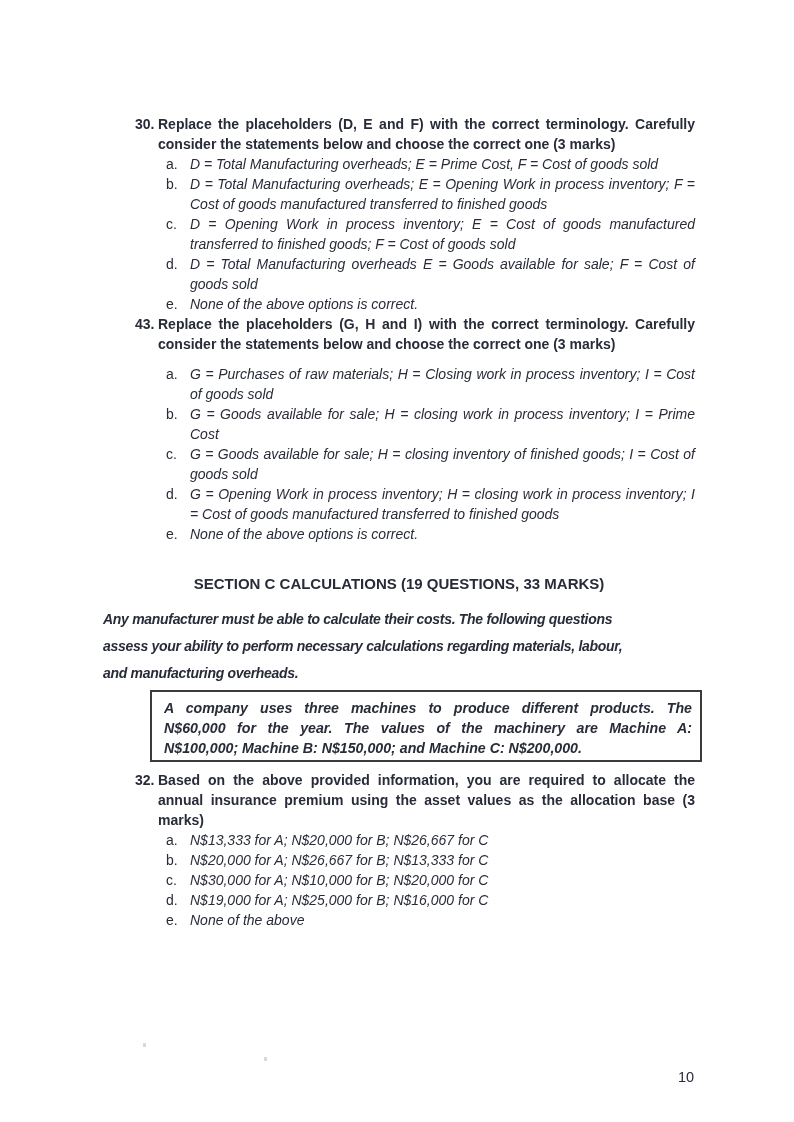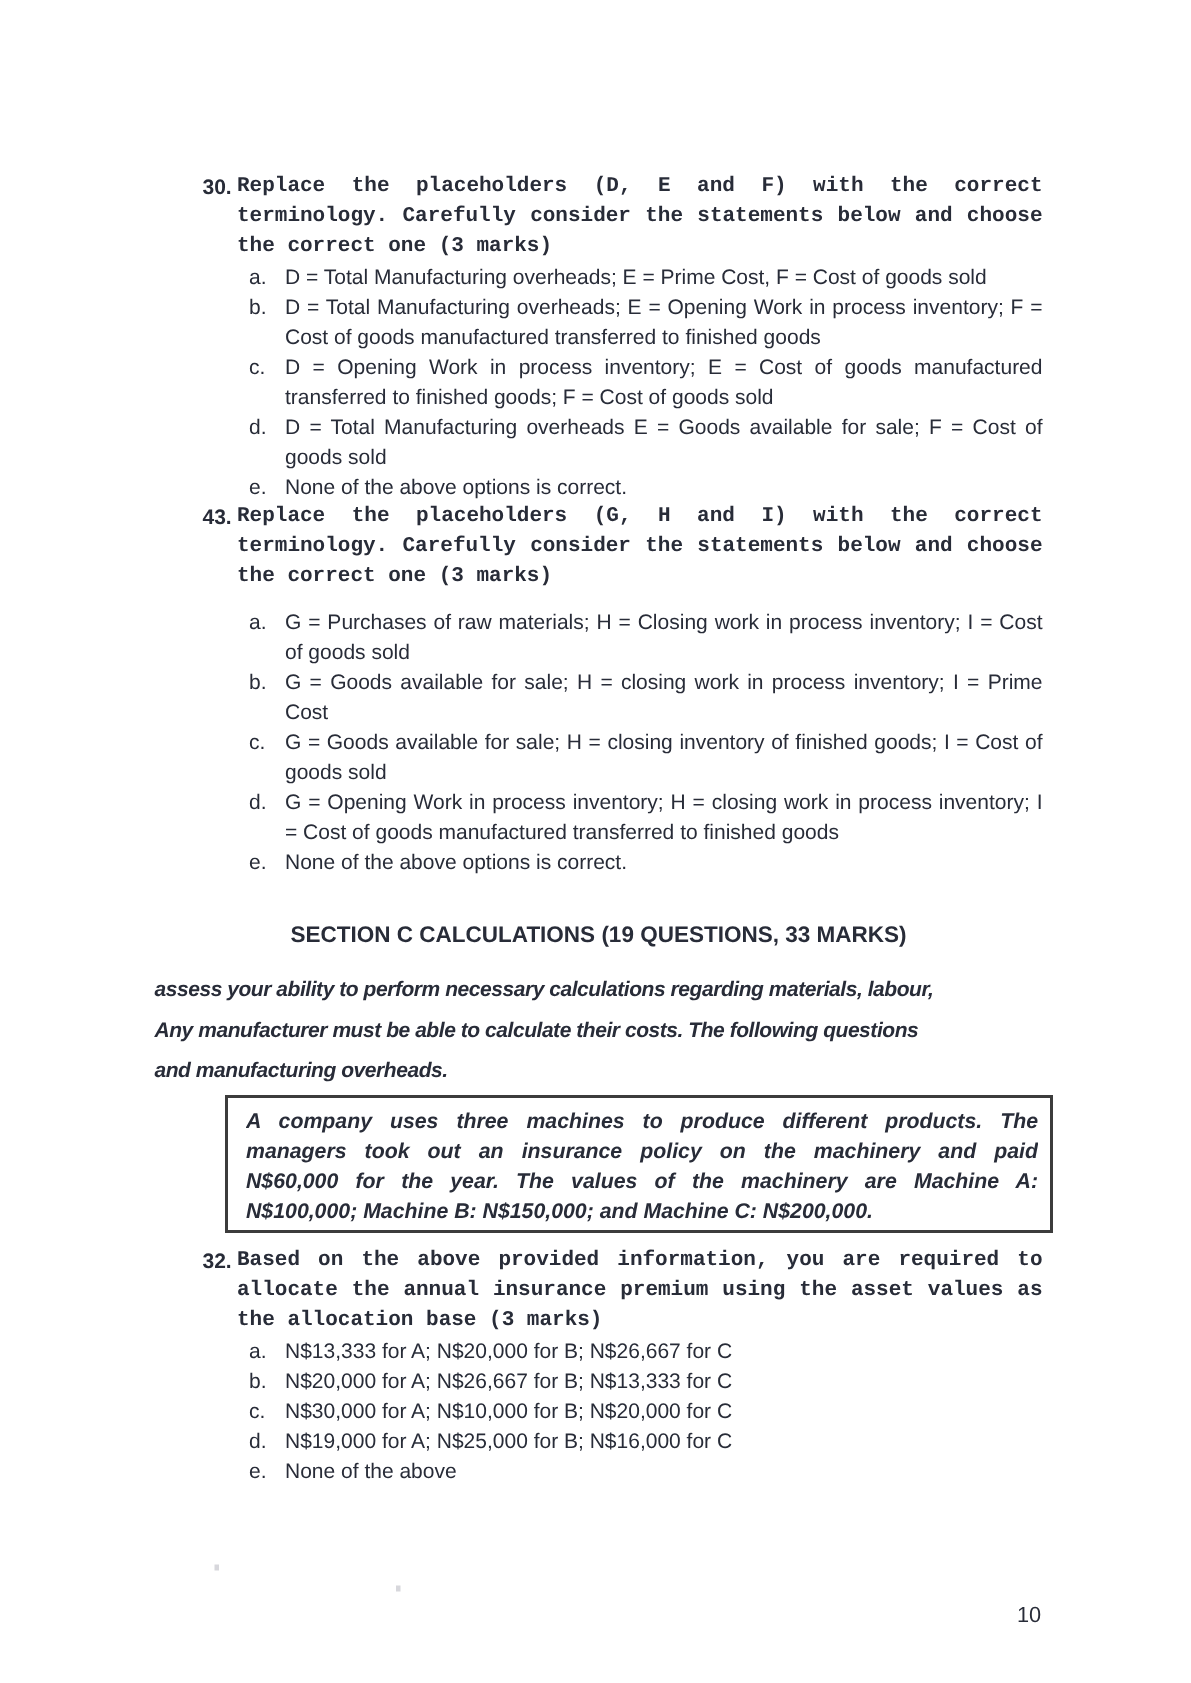--- a/index.html
+++ b/index.html
@@ -22,26 +22,26 @@
   .question {
     margin-left: 32px;
     font-size: 14px;
     line-height: 20px;
   }
   .q-head {
     display: flex;
     font-weight: 700;
   }
   .q-num { flex: 0 0 23px; }
-  .q-prompt { flex: 1; text-align: justify; font-family: Liberation Mono, monospace; }
+  .q-prompt { flex: 1; text-align: justify; }
   .options { margin-left: 31px; }
   .options.gap { margin-top: 10px; }
   .option { display: flex; }
   .opt-letter { flex: 0 0 24px; }
-  .opt-text { flex: 1; text-align: justify; }
+  .opt-text { flex: 1; text-align: justify; font-style: italic; }
   .section-heading {
     margin-top: 30px;
     font-size: 15px;
     line-height: 20px;
     font-weight: 700;
     text-align: center;
   }
   .intro {
     margin-top: 12px;
     font-size: 14px;
@@ -145,28 +145,27 @@
         <div class="option">
           <span class="opt-letter">e.</span>
           <span class="opt-text">None of the above options is correct.</span>
         </div>
       </div>
     </section>
 
     <h2 class="section-heading">SECTION C CALCULATIONS (19 QUESTIONS, 33 MARKS)</h2>
 
     <div class="intro">
+      <div class="intro-line">Any manufacturer must be able to calculate their costs. The following questions</div>
       <div class="intro-line">assess your ability to perform necessary calculations regarding materials, labour,</div>
-      <div class="intro-line">Any manufacturer must be able to calculate their costs. The following questions</div>
       <div class="intro-line">and manufacturing overheads.</div>
     </div>
 
     <div class="scenario-box">
       <div class="box-line just">A company uses three machines to produce different products. The</div>
-      <div class="box-line just">managers took out an insurance policy on the machinery and paid</div>
       <div class="box-line just">N$60,000 for the year. The values of the machinery are Machine A:</div>
       <div class="box-line">N$100,000; Machine B: N$150,000; and Machine C: N$200,000.</div>
     </div>
 
     <section class="question q-last">
       <div class="q-head">
         <span class="q-num">32.</span>
         <span class="q-prompt">Based on the above provided information, you are required to allocate the annual insurance premium using the asset values as the allocation base (3 marks)</span>
       </div>
       <div class="options">

